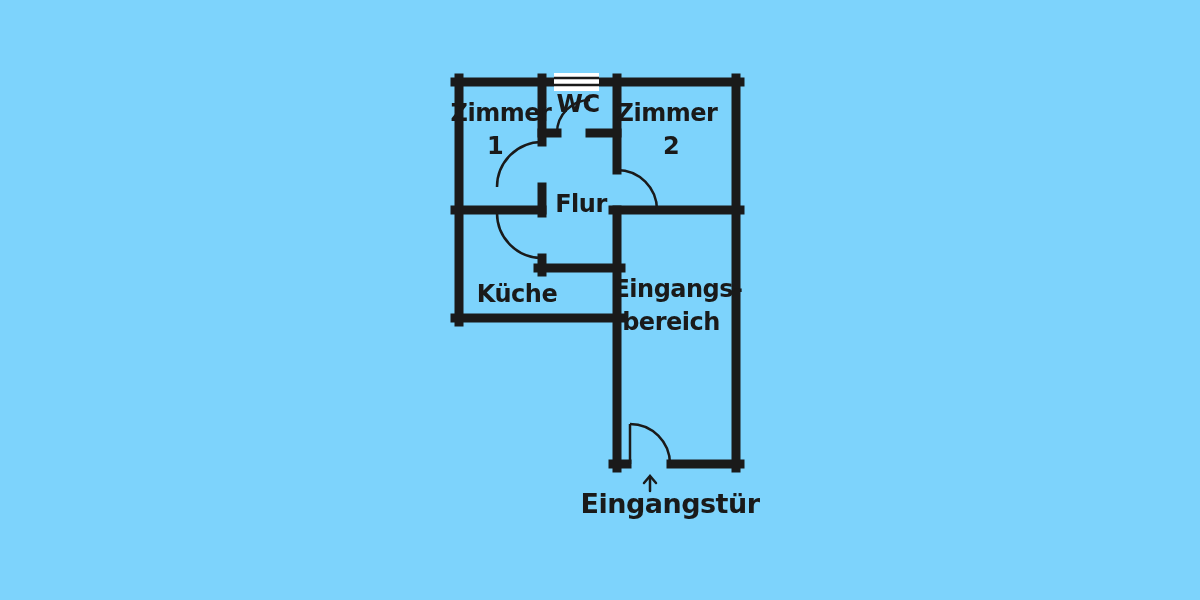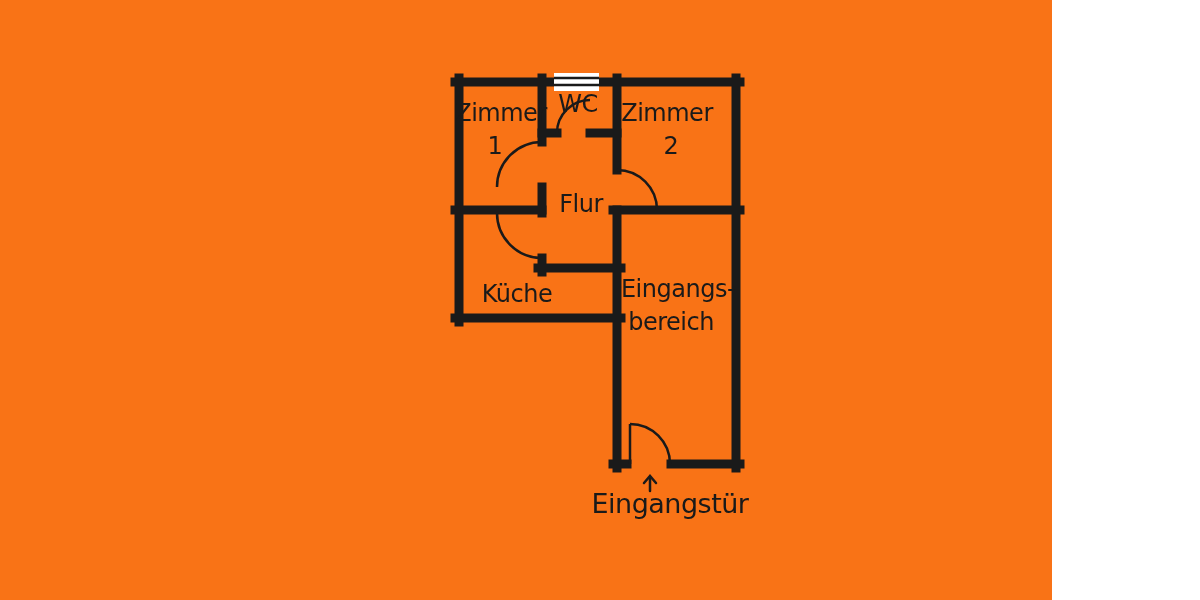--- a/index.html
+++ b/index.html
@@ -2,24 +2,25 @@
 <html><head>
 <meta charset="utf-8">
 <style>
   html, body {
     margin: 0;
     padding: 0;
     background: #ffffff;
   }
   .canvas {
     position: relative;
-    width: 1052px;
+    width: 1200px;
     height: 600px;
-    background: #f97316;
+    background: #7dd3fc;
     overflow: hidden;
+    font-weight: bold;
   }
   svg text {
     font-family: "DejaVu Sans", sans-serif;
     fill: #1a1a1a;
   }
   .room-label {
     font-size: 24px;
     letter-spacing: -0.5px;
   }
   .caption {

